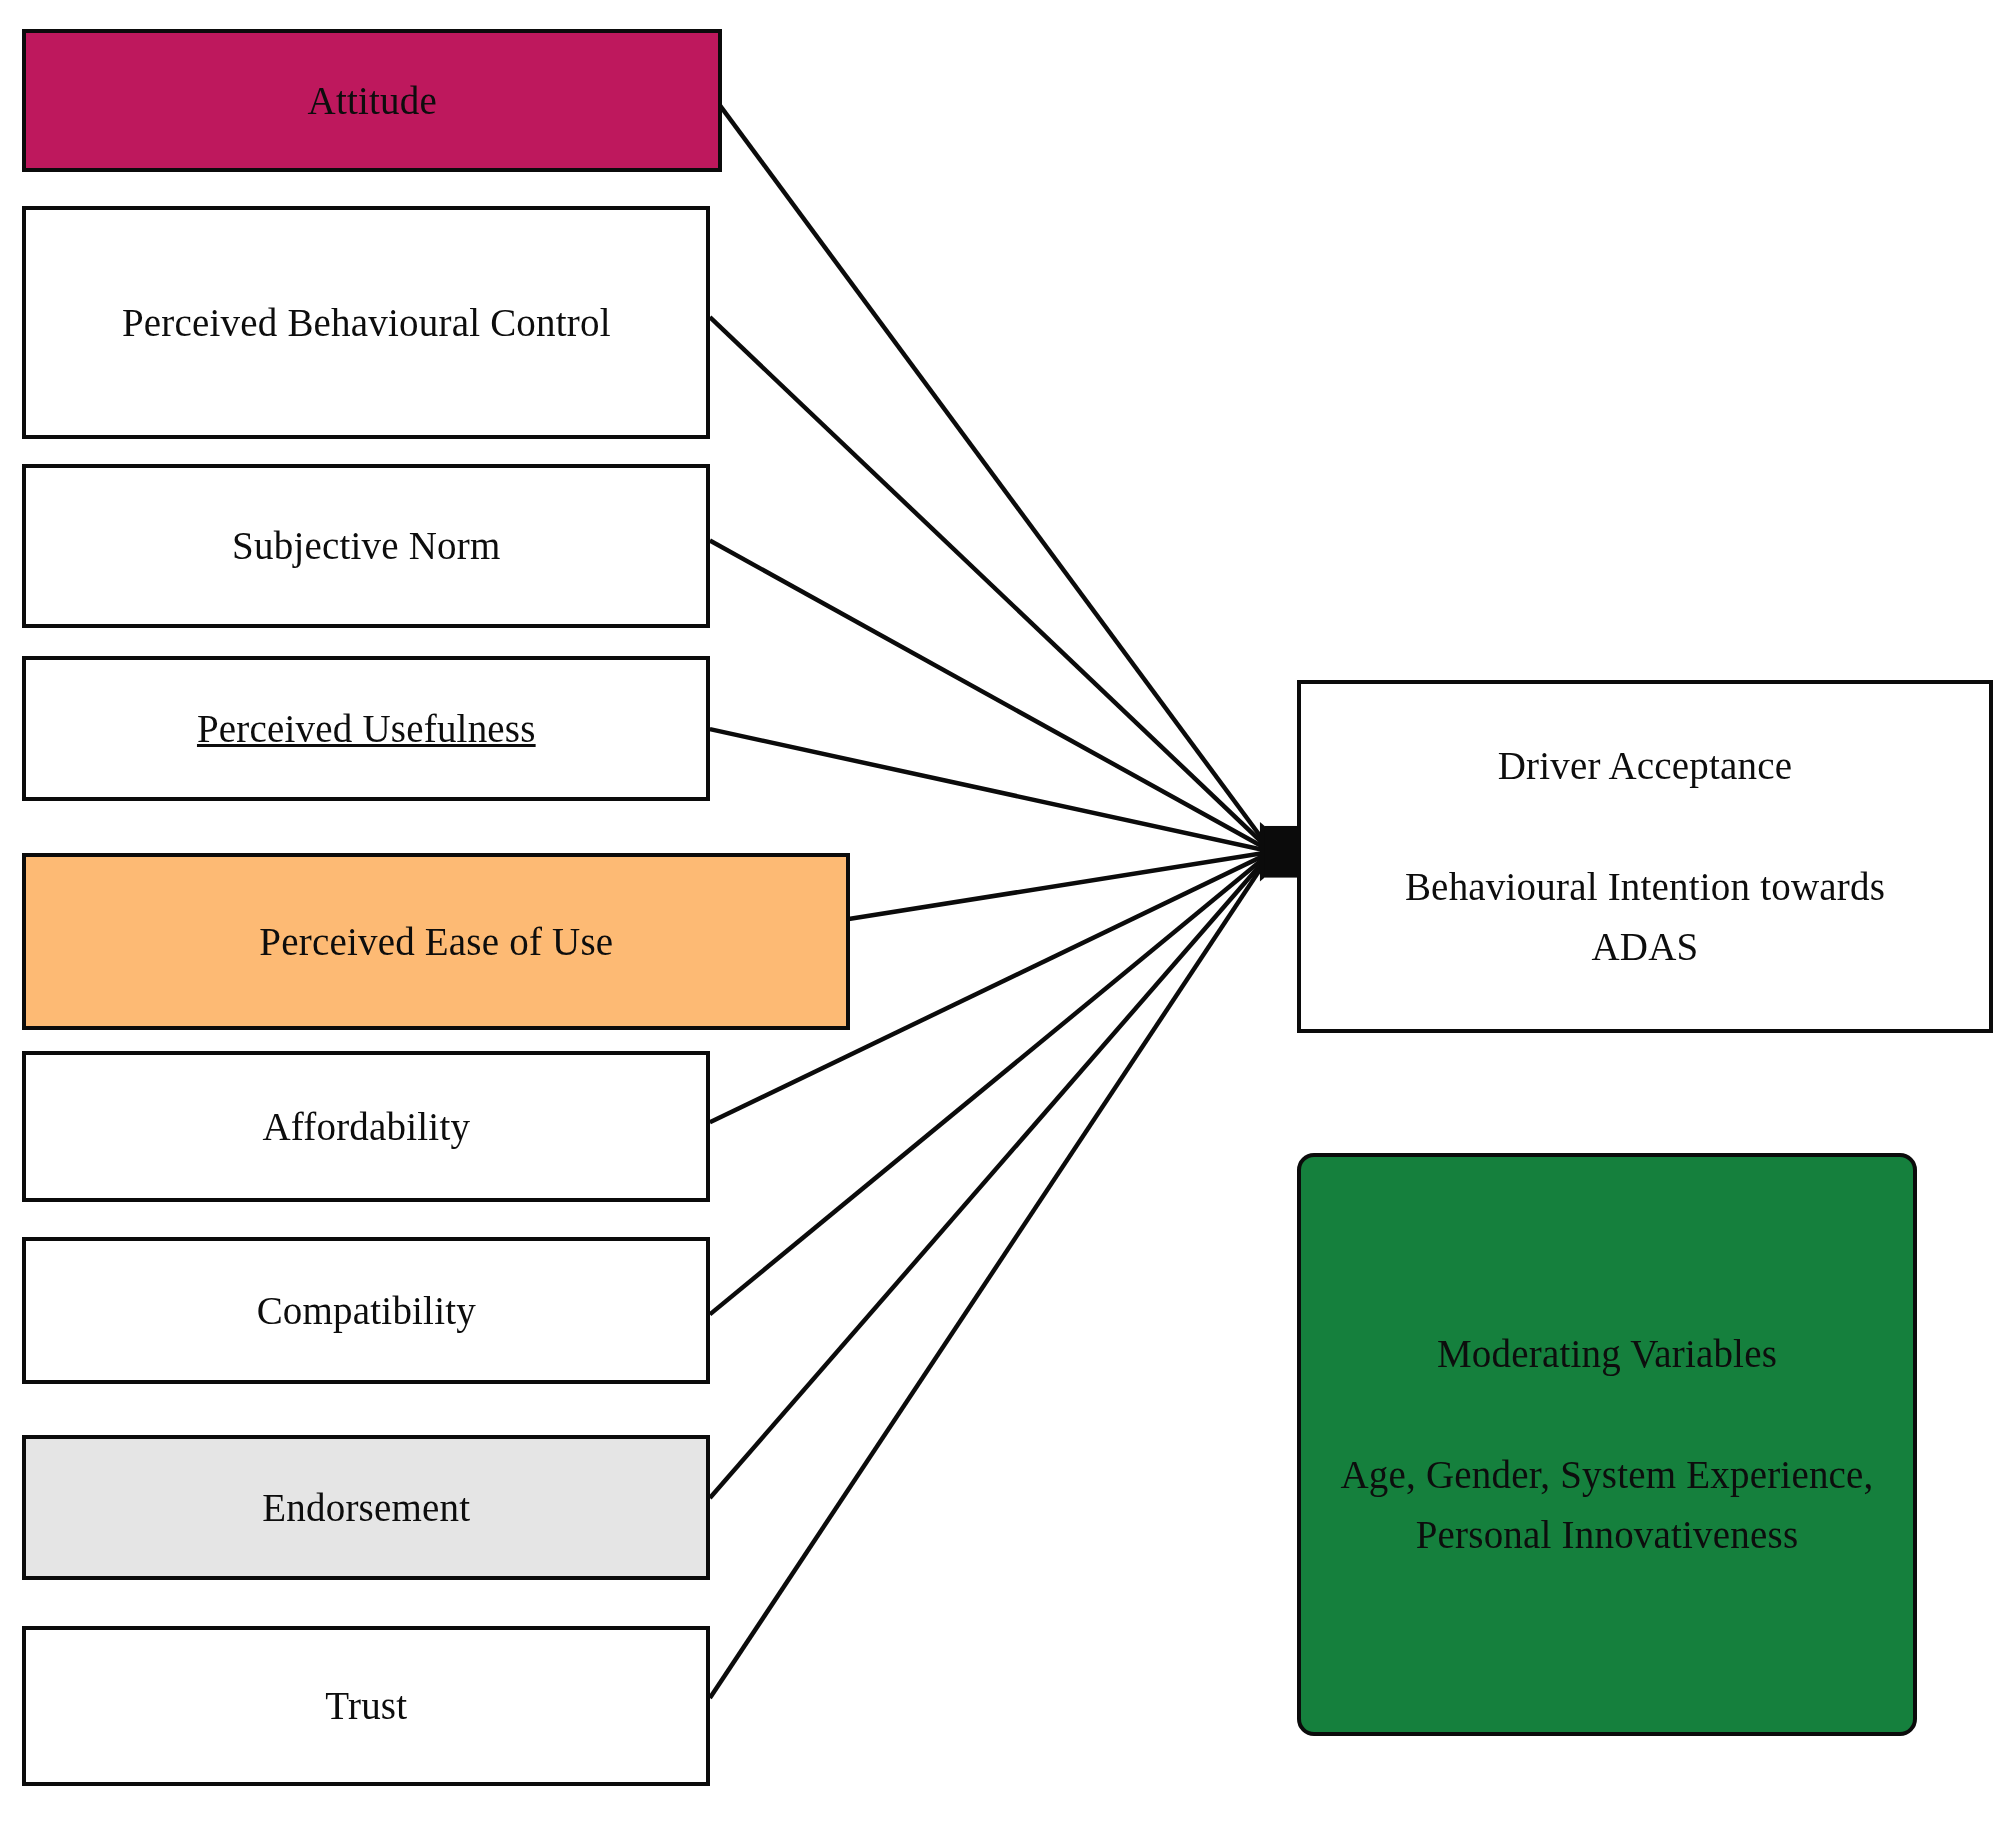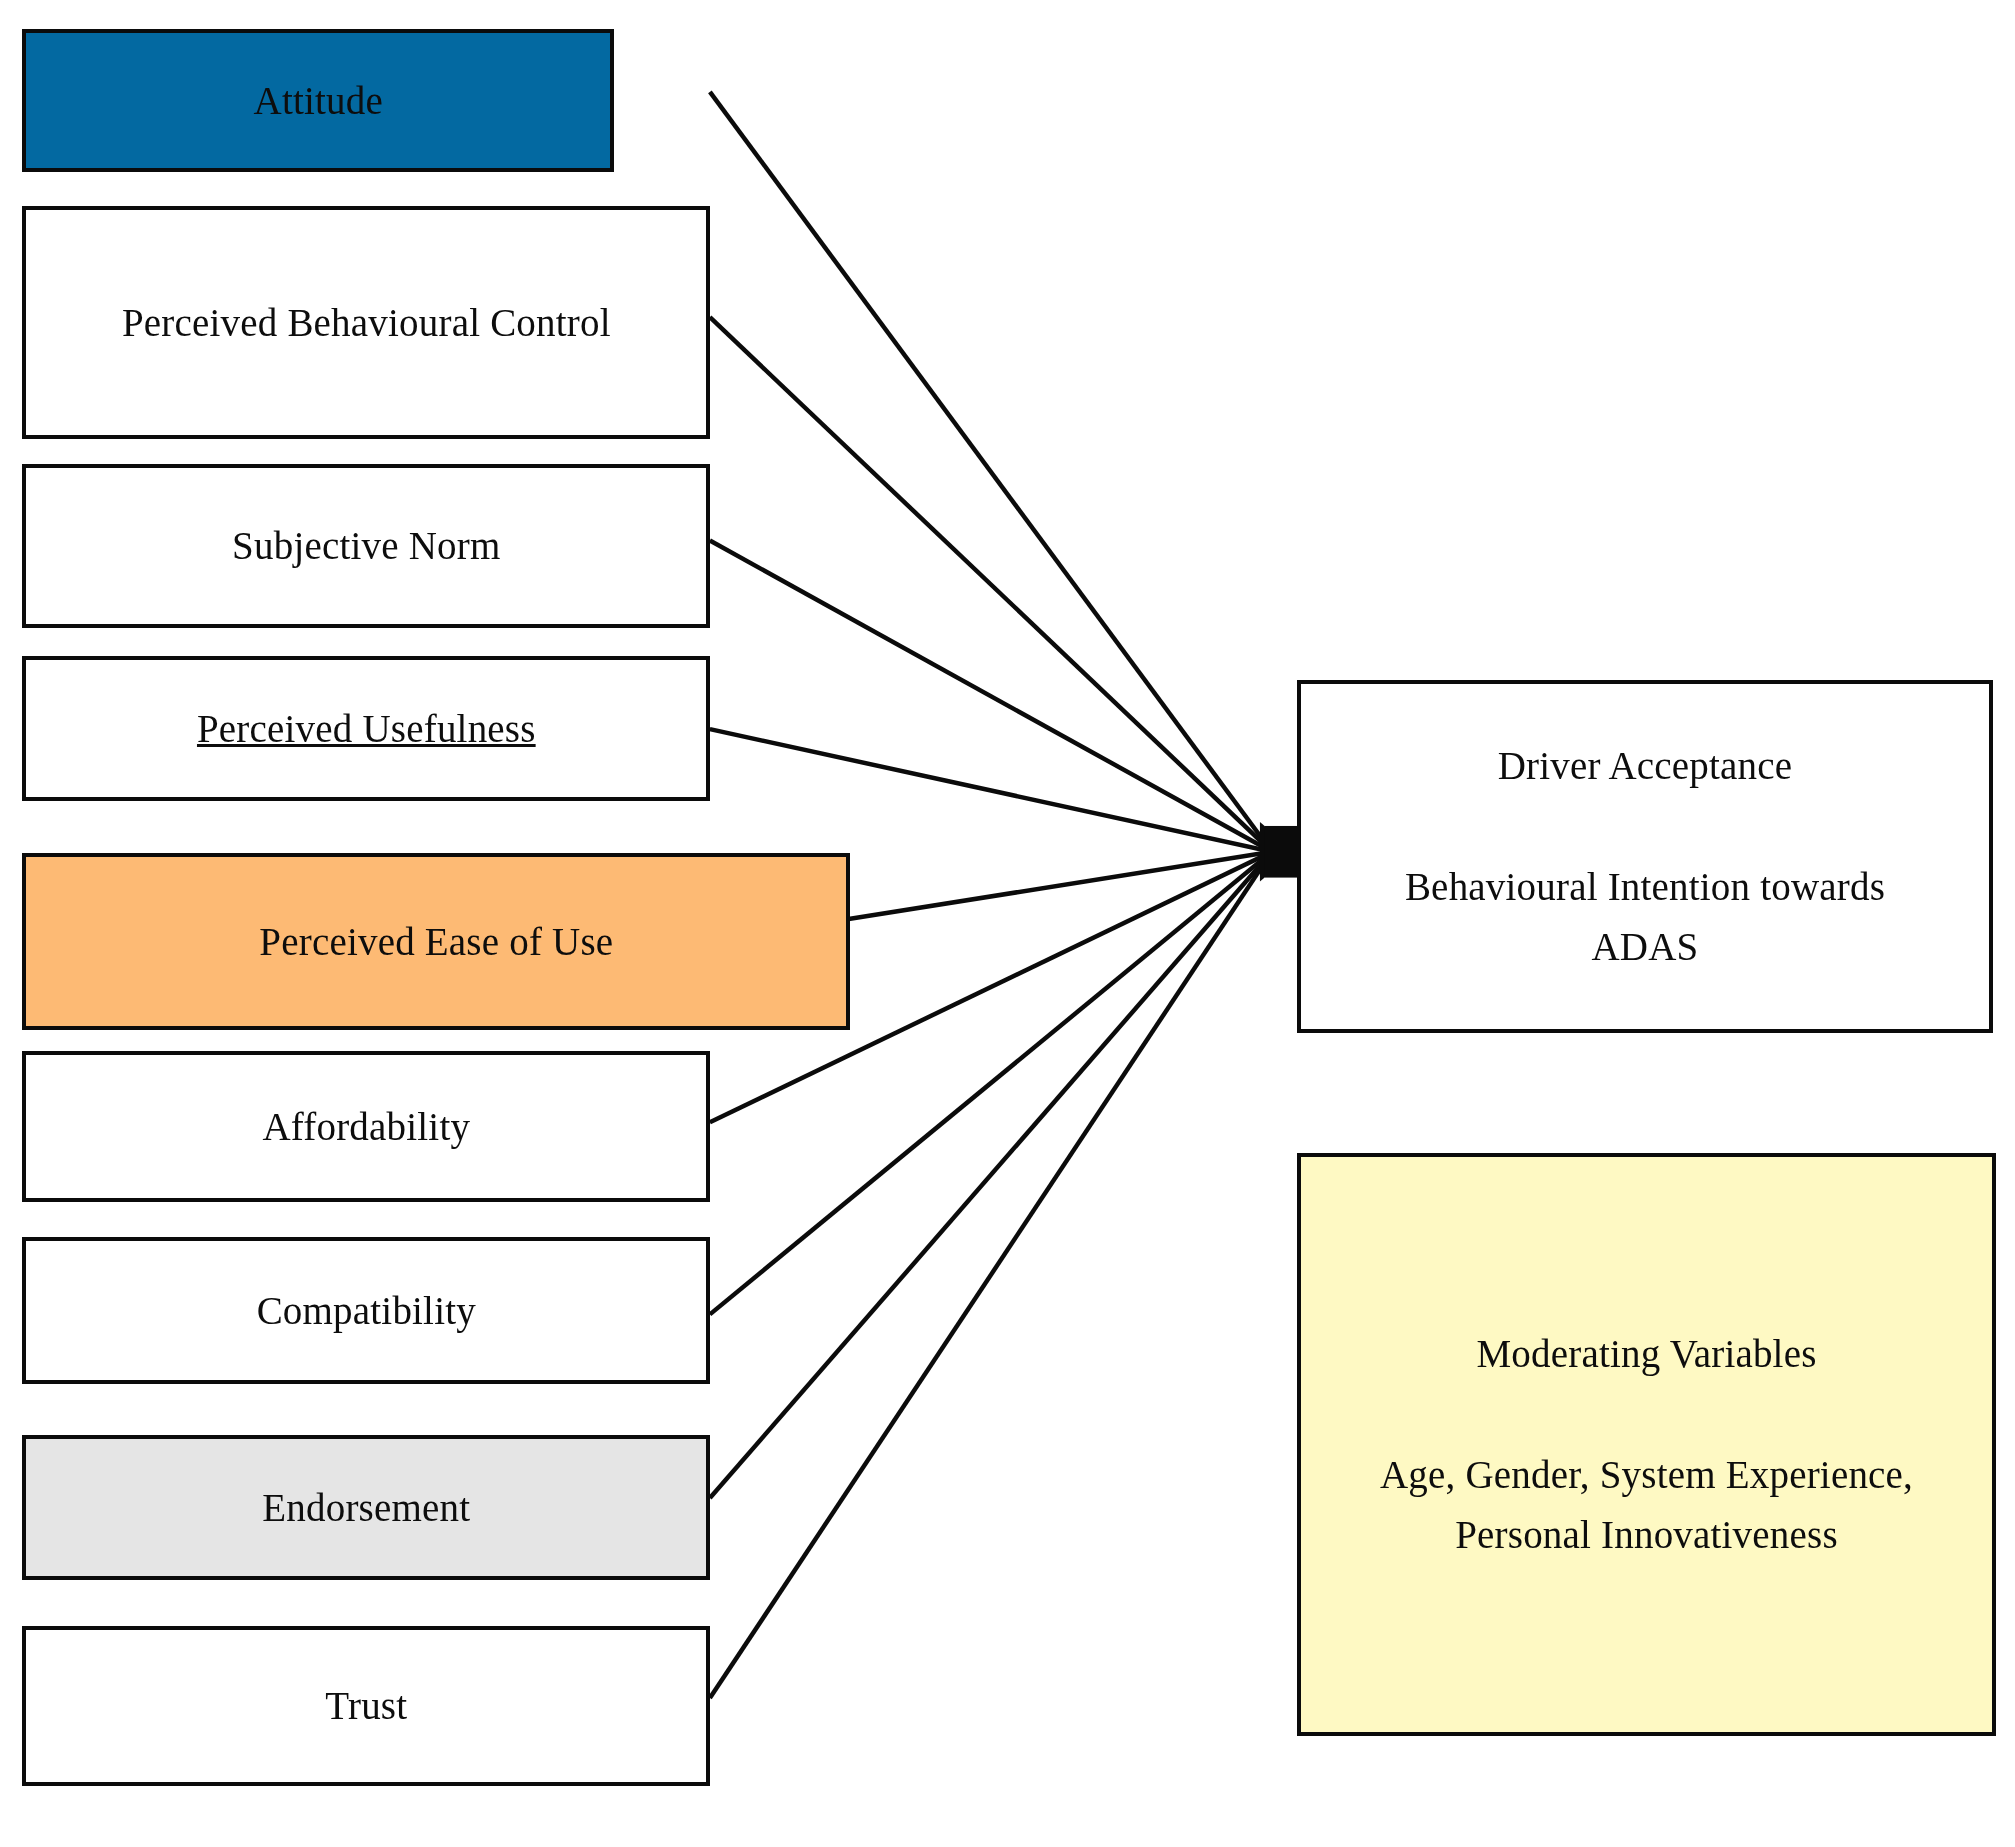--- a/index.html
+++ b/index.html
@@ -56,21 +56,21 @@
       <line x1="1430" y1="1469" x2="2562" y2="1716" stroke="#0b0b0b" stroke-width="9" stroke-linecap="butt"></line>
       <line x1="1430" y1="1896" x2="2562" y2="1716" stroke="#0b0b0b" stroke-width="9" stroke-linecap="butt"></line>
       <line x1="1430" y1="2261" x2="2562" y2="1716" stroke="#0b0b0b" stroke-width="9" stroke-linecap="butt"></line>
       <line x1="1430" y1="2648" x2="2562" y2="1716" stroke="#0b0b0b" stroke-width="9" stroke-linecap="butt"></line>
       <line x1="1430" y1="3018" x2="2562" y2="1716" stroke="#0b0b0b" stroke-width="9" stroke-linecap="butt"></line>
       <line x1="1430" y1="3421" x2="2562" y2="1716" stroke="#0b0b0b" stroke-width="9" stroke-linecap="butt"></line>
       <polygon points="2538,1656 2608,1716 2538,1776" fill="#0b0b0b"></polygon>
       <rect x="2548" y="1664" width="65" height="104" fill="#0b0b0b"></rect>
     </svg>
 
-  <div class="node" style="left: 22.3px; top: 29px; width: 592px; height: 143px; border-color: rgb(11, 11, 11); background: #0369a1; color: rgb(13, 13, 13);">
+  <div class="node" style="left: 22.3px; top: 29px; width: 700px; height: 143px; border-color: rgb(11, 11, 11); background: #be185d; color: rgb(13, 13, 13);">
     <span class="label">Attitude</span>
   </div>
   <div class="node" style="left: 22.3px; top: 206px; width: 688px; height: 233px; border-color: rgb(11, 11, 11); background: rgb(255, 255, 255); color: rgb(13, 13, 13);">
     <span class="label">Perceived Behavioural Control</span>
   </div>
   <div class="node" style="left: 22.3px; top: 464px; width: 688px; height: 164px; border-color: rgb(11, 11, 11); background: rgb(255, 255, 255); color: rgb(13, 13, 13);">
     <span class="label">Subjective Norm</span>
   </div>
   <div class="node" style="left: 22.3px; top: 656px; width: 688px; height: 145px; border-color: rgb(11, 11, 11); background: rgb(255, 255, 255); color: rgb(13, 13, 13); text-decoration: underline;">
     <span class="label">Perceived Usefulness</span>
@@ -91,21 +91,21 @@
     <span class="label">Trust</span>
   </div>
 
   <div class="node target" id="outcome-box" style="left: 1297px; top: 680px; width: 696px; height: 353px; border-color: rgb(11, 11, 11); background: rgb(255, 255, 255); color: rgb(13, 13, 13);">
     <span class="label">Driver Acceptance
 
 Behavioural Intention towards
 ADAS</span>
   </div>
 
-  <div class="node target" id="moderators-box" style="left: 1297px; top: 1153px; width: 699px; height: 583px; border-color: rgb(11, 11, 11); background: #fef9c3; color: rgb(13, 13, 13);">
+  <div class="node target" id="moderators-box" style="left: 1297px; top: 1153px; width: 620px; height: 583px; border-color: rgb(11, 11, 11); background: #15803d; color: rgb(13, 13, 13); border-radius: 17px;">
     <span class="label">Moderating Variables
 
 Age,  Gender, System Experience,
 Personal Innovativeness</span>
   </div>
 
 </div>
 
 
 </body></html>

